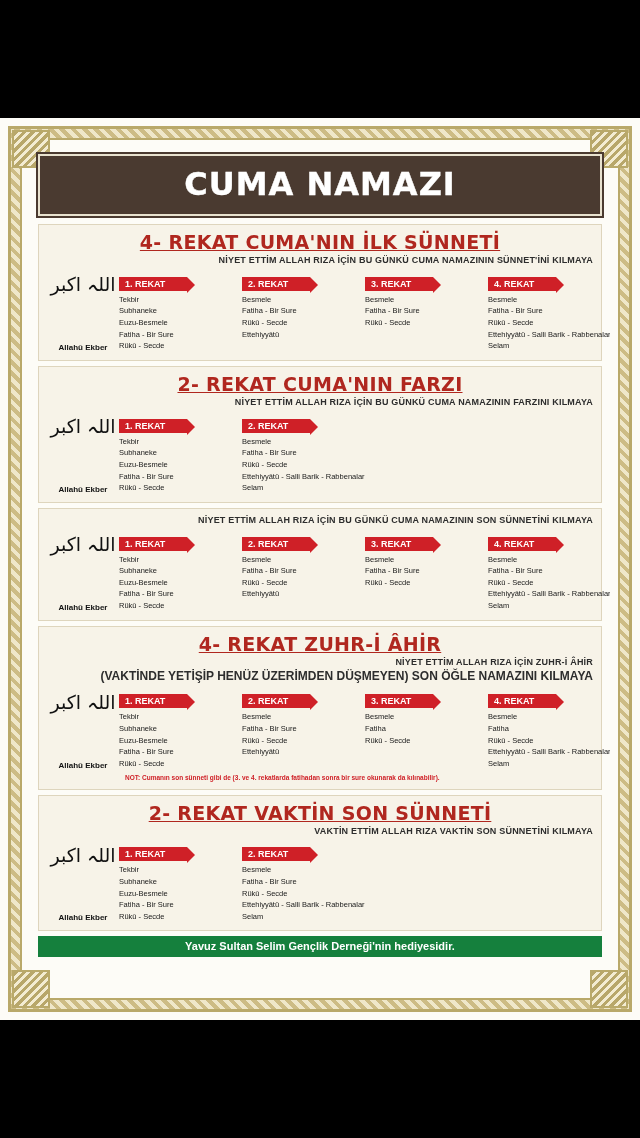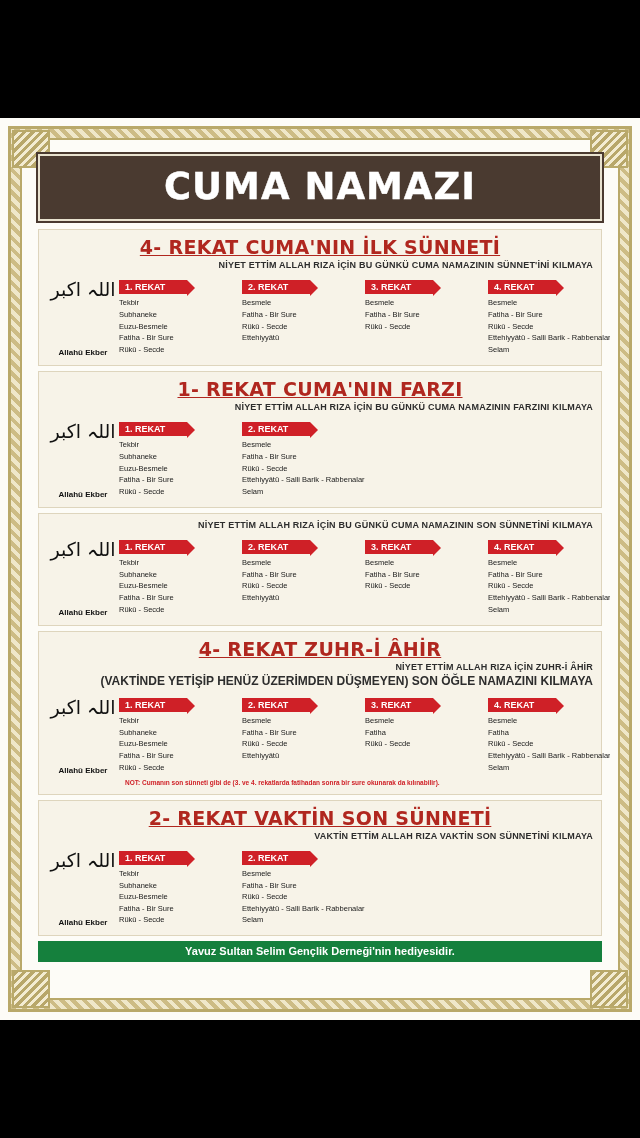--- a/index.html
+++ b/index.html
@@ -14,31 +14,31 @@
   .border-inner{position:absolute;inset:20px;background:#fdfcf7;border:2px solid #b9a96a;}
   .corner{position:absolute;width:34px;height:34px;border:2px solid #b9a96a;
      background:repeating-linear-gradient(135deg,#b8a76a 0 3px,#f3ecd2 3px 6px);}
   .c-tl{left:12px;top:12px;} .c-tr{right:12px;top:12px;}
   .c-bl{left:12px;bottom:12px;} .c-br{right:12px;bottom:12px;}
 
   .content{position:absolute;left:30px;top:30px;right:30px;bottom:30px;overflow:hidden;}
 
   .title-bar{background:#4a3a30;margin:6px 8px 8px 8px;border:2px solid #e8e2cf;
     box-shadow:0 0 0 2px #4a3a30;text-align:center;padding:9px 0 11px;}
-  .title-bar h1{margin:0;color:#fff;font-size:37px;letter-spacing:1px;
+  .title-bar h1{margin:0;color:#fff;font-size:32px;letter-spacing:1px;
     font-family:"DejaVu Sans",sans-serif;font-weight:bold;
     -webkit-text-stroke:0.4px #fff;}
 
   .section{background:#f7f3e8;margin:0 8px 5px 8px;border:1px solid #ded5bd;padding:6px 8px 8px;}
   .sec-title{text-align:center;margin:0 0 2px 0;color:#b0271f;font-size:19px;font-weight:bold;
      font-family:"DejaVu Sans",sans-serif;letter-spacing:.3px;text-decoration:underline;}
   .sec-sub{text-align:right;margin:0 0 5px 0;color:#2d2d2d;font-size:9px;font-weight:bold;letter-spacing:.2px;}
   .sec-sub2{text-align:right;margin:-3px 0 5px 0;color:#2d2d2d;font-size:12px;font-weight:bold;}
 
-  .row{display:flex;align-items:center;}
+  .row{display:flex;align-items:flex-end;}
   .allahu{width:72px;flex:0 0 72px;text-align:center;padding-top:4px;}
   .allahu .glyph{font-size:19px;color:#111;line-height:1.1;font-family:"DejaVu Sans",sans-serif;
      border:0;display:block;margin:0 auto 2px;}
   .allahu .cap{font-size:8px;font-weight:bold;color:#111;margin-top:48px;}
 
   .cols{flex:1;display:flex;gap:18px;}
   .col{flex:1;min-width:0;}
   .tag{position:relative;background:#cf2027;color:#fff;font-size:9px;font-weight:bold;
      padding:2px 4px 2px 6px;display:inline-block;min-width:58px;}
   .tag:after{content:"";position:absolute;right:-8px;top:0;border-left:8px solid #cf2027;
@@ -99,21 +99,21 @@
                     <li>Besmele</li>
                     <li>Fatiha - Bir Sure</li>
                     <li>Rükû - Secde</li>
                     <li>Ettehiyyâtü - Salli Barik - Rabbenalar</li>
                     <li>Selam</li>
                   </ul></div>
               </div>
             </div>
           </div>
           <div class="section">
-            <div class="sec-title">1- REKAT CUMA'NIN FARZI</div>
+            <div class="sec-title">2- REKAT CUMA'NIN FARZI</div>
             <div class="sec-sub">NİYET ETTİM ALLAH RIZA İÇİN BU GÜNKÜ CUMA NAMAZININ FARZINI KILMAYA</div>
             <div class="row">
               <div class="allahu">
                 <span class="glyph">اللہ اکبر</span>
                 <div class="cap">Allahû Ekber</div>
               </div>
               <div class="cols">
                 <div class="col"><div class="tag">1. REKAT</div><ul class="items">
                     <li>Tekbir</li>
                     <li>Subhaneke</li>

